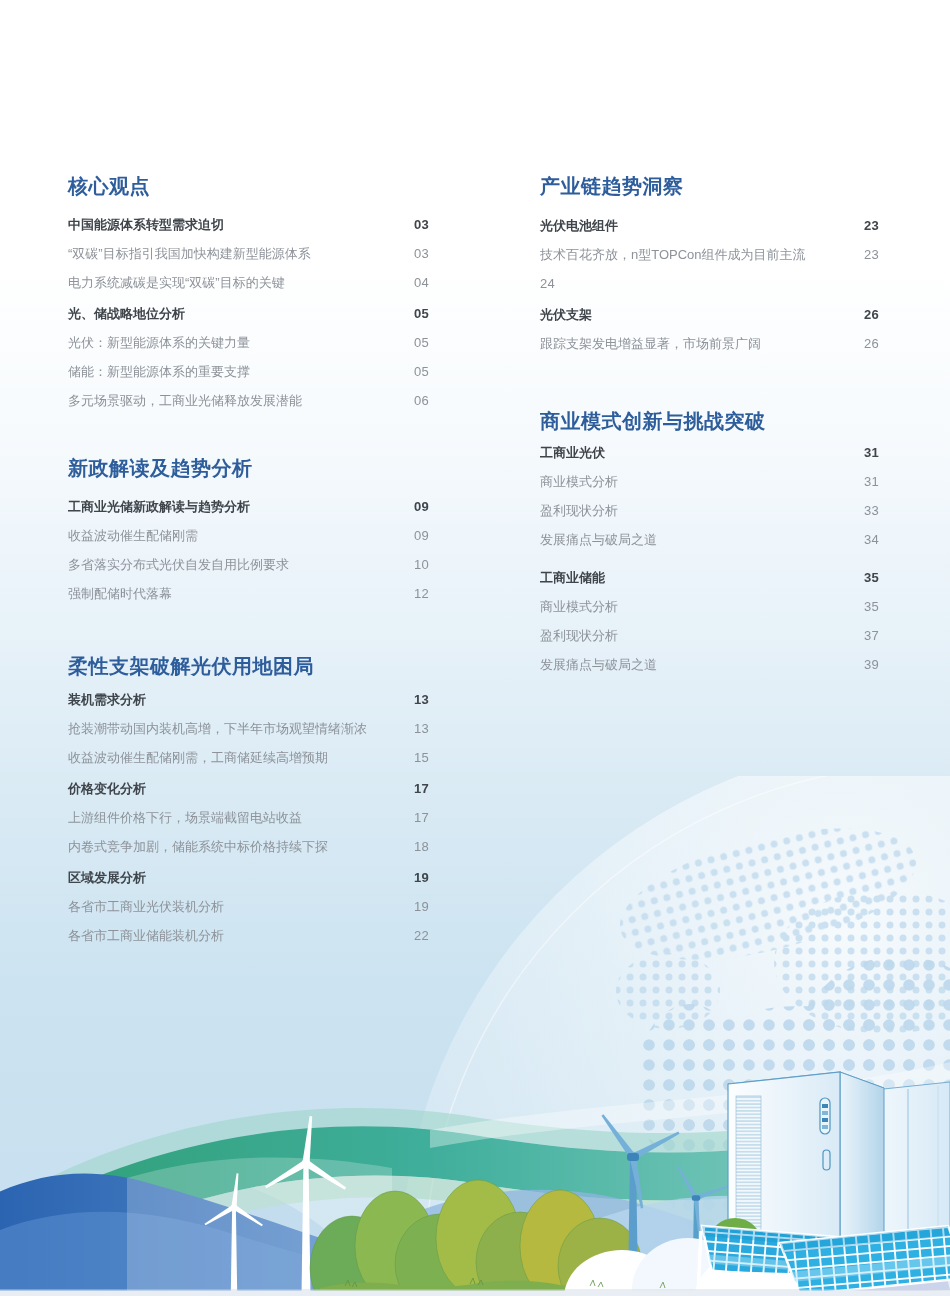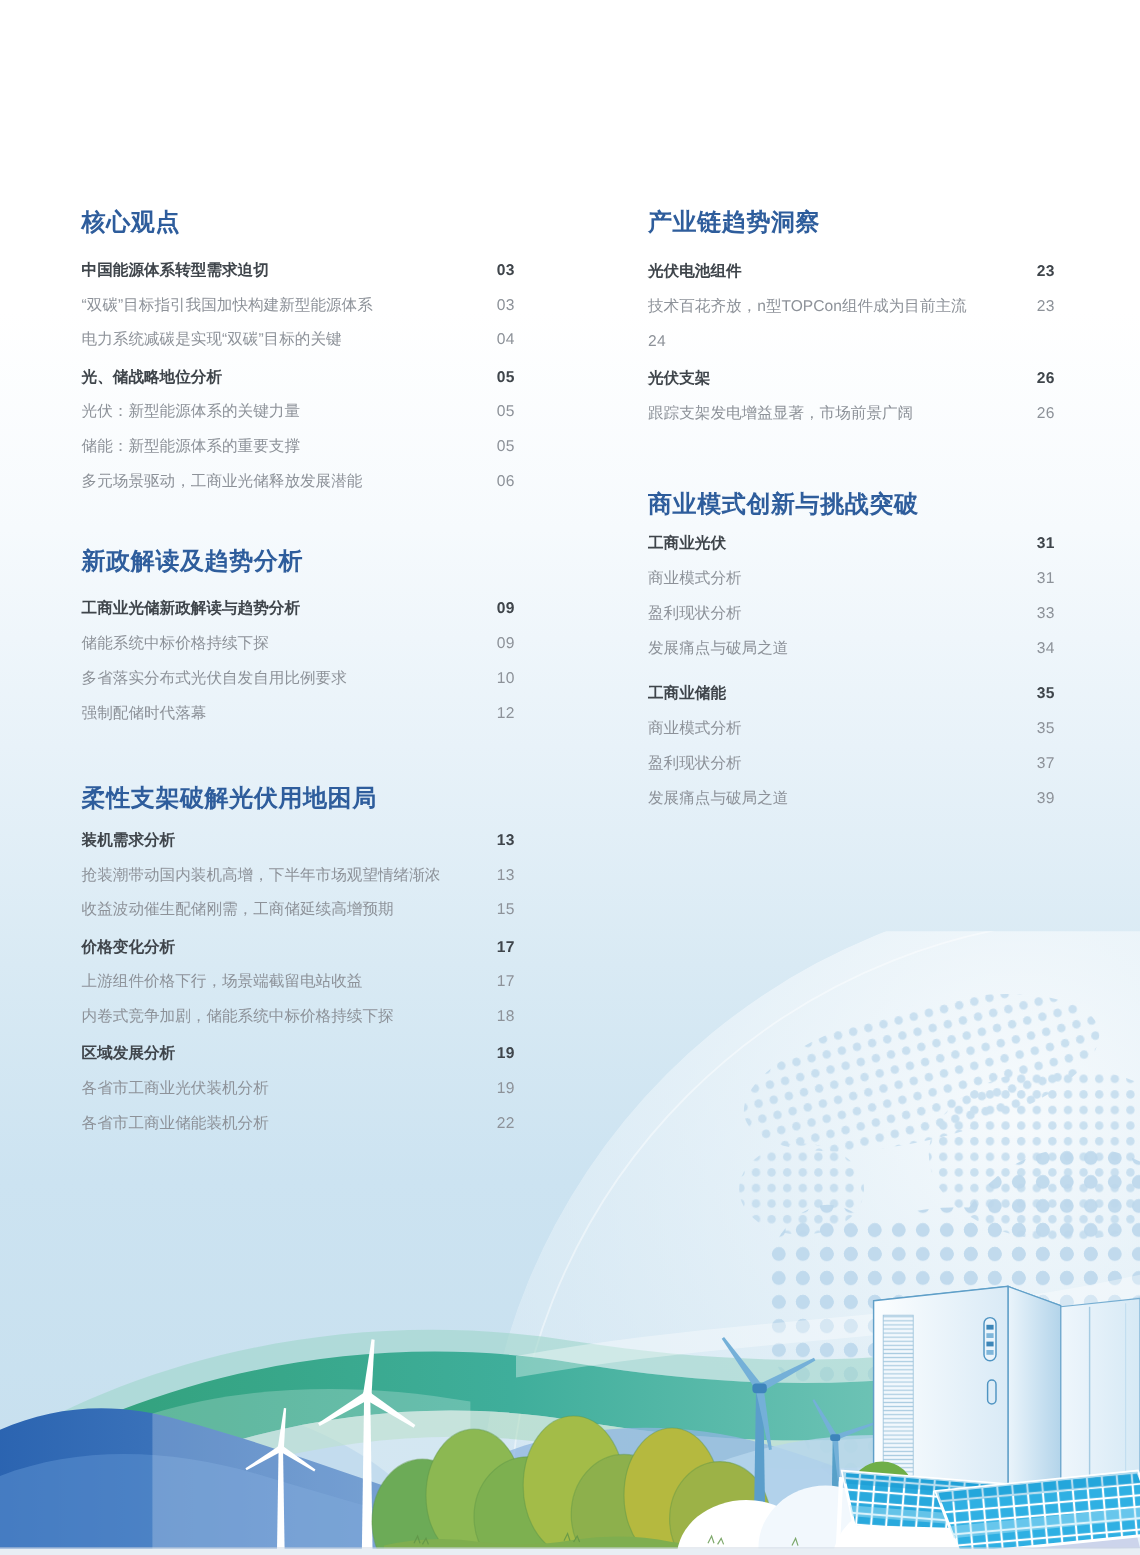--- a/index.html
+++ b/index.html
@@ -61,21 +61,21 @@
       </div>
   </div>
 
   <h2 class="sec-h mt40">新政解读及趋势分析</h2>
   <div class="list mt11">
     <div class="row bold">
         <span class="t">工商业光储新政解读与趋势分析</span>
         <span class="pg">09</span>
       </div>
     <div class="row">
-        <span class="t">储能系统中标价格持续下探</span>
+        <span class="t">收益波动催生配储刚需</span>
         <span class="pg">09</span>
       </div>
     <div class="row">
         <span class="t">多省落实分布式光伏自发自用比例要求</span>
         <span class="pg">10</span>
       </div>
     <div class="row">
         <span class="t">强制配储时代落幕</span>
         <span class="pg">12</span>
       </div>

